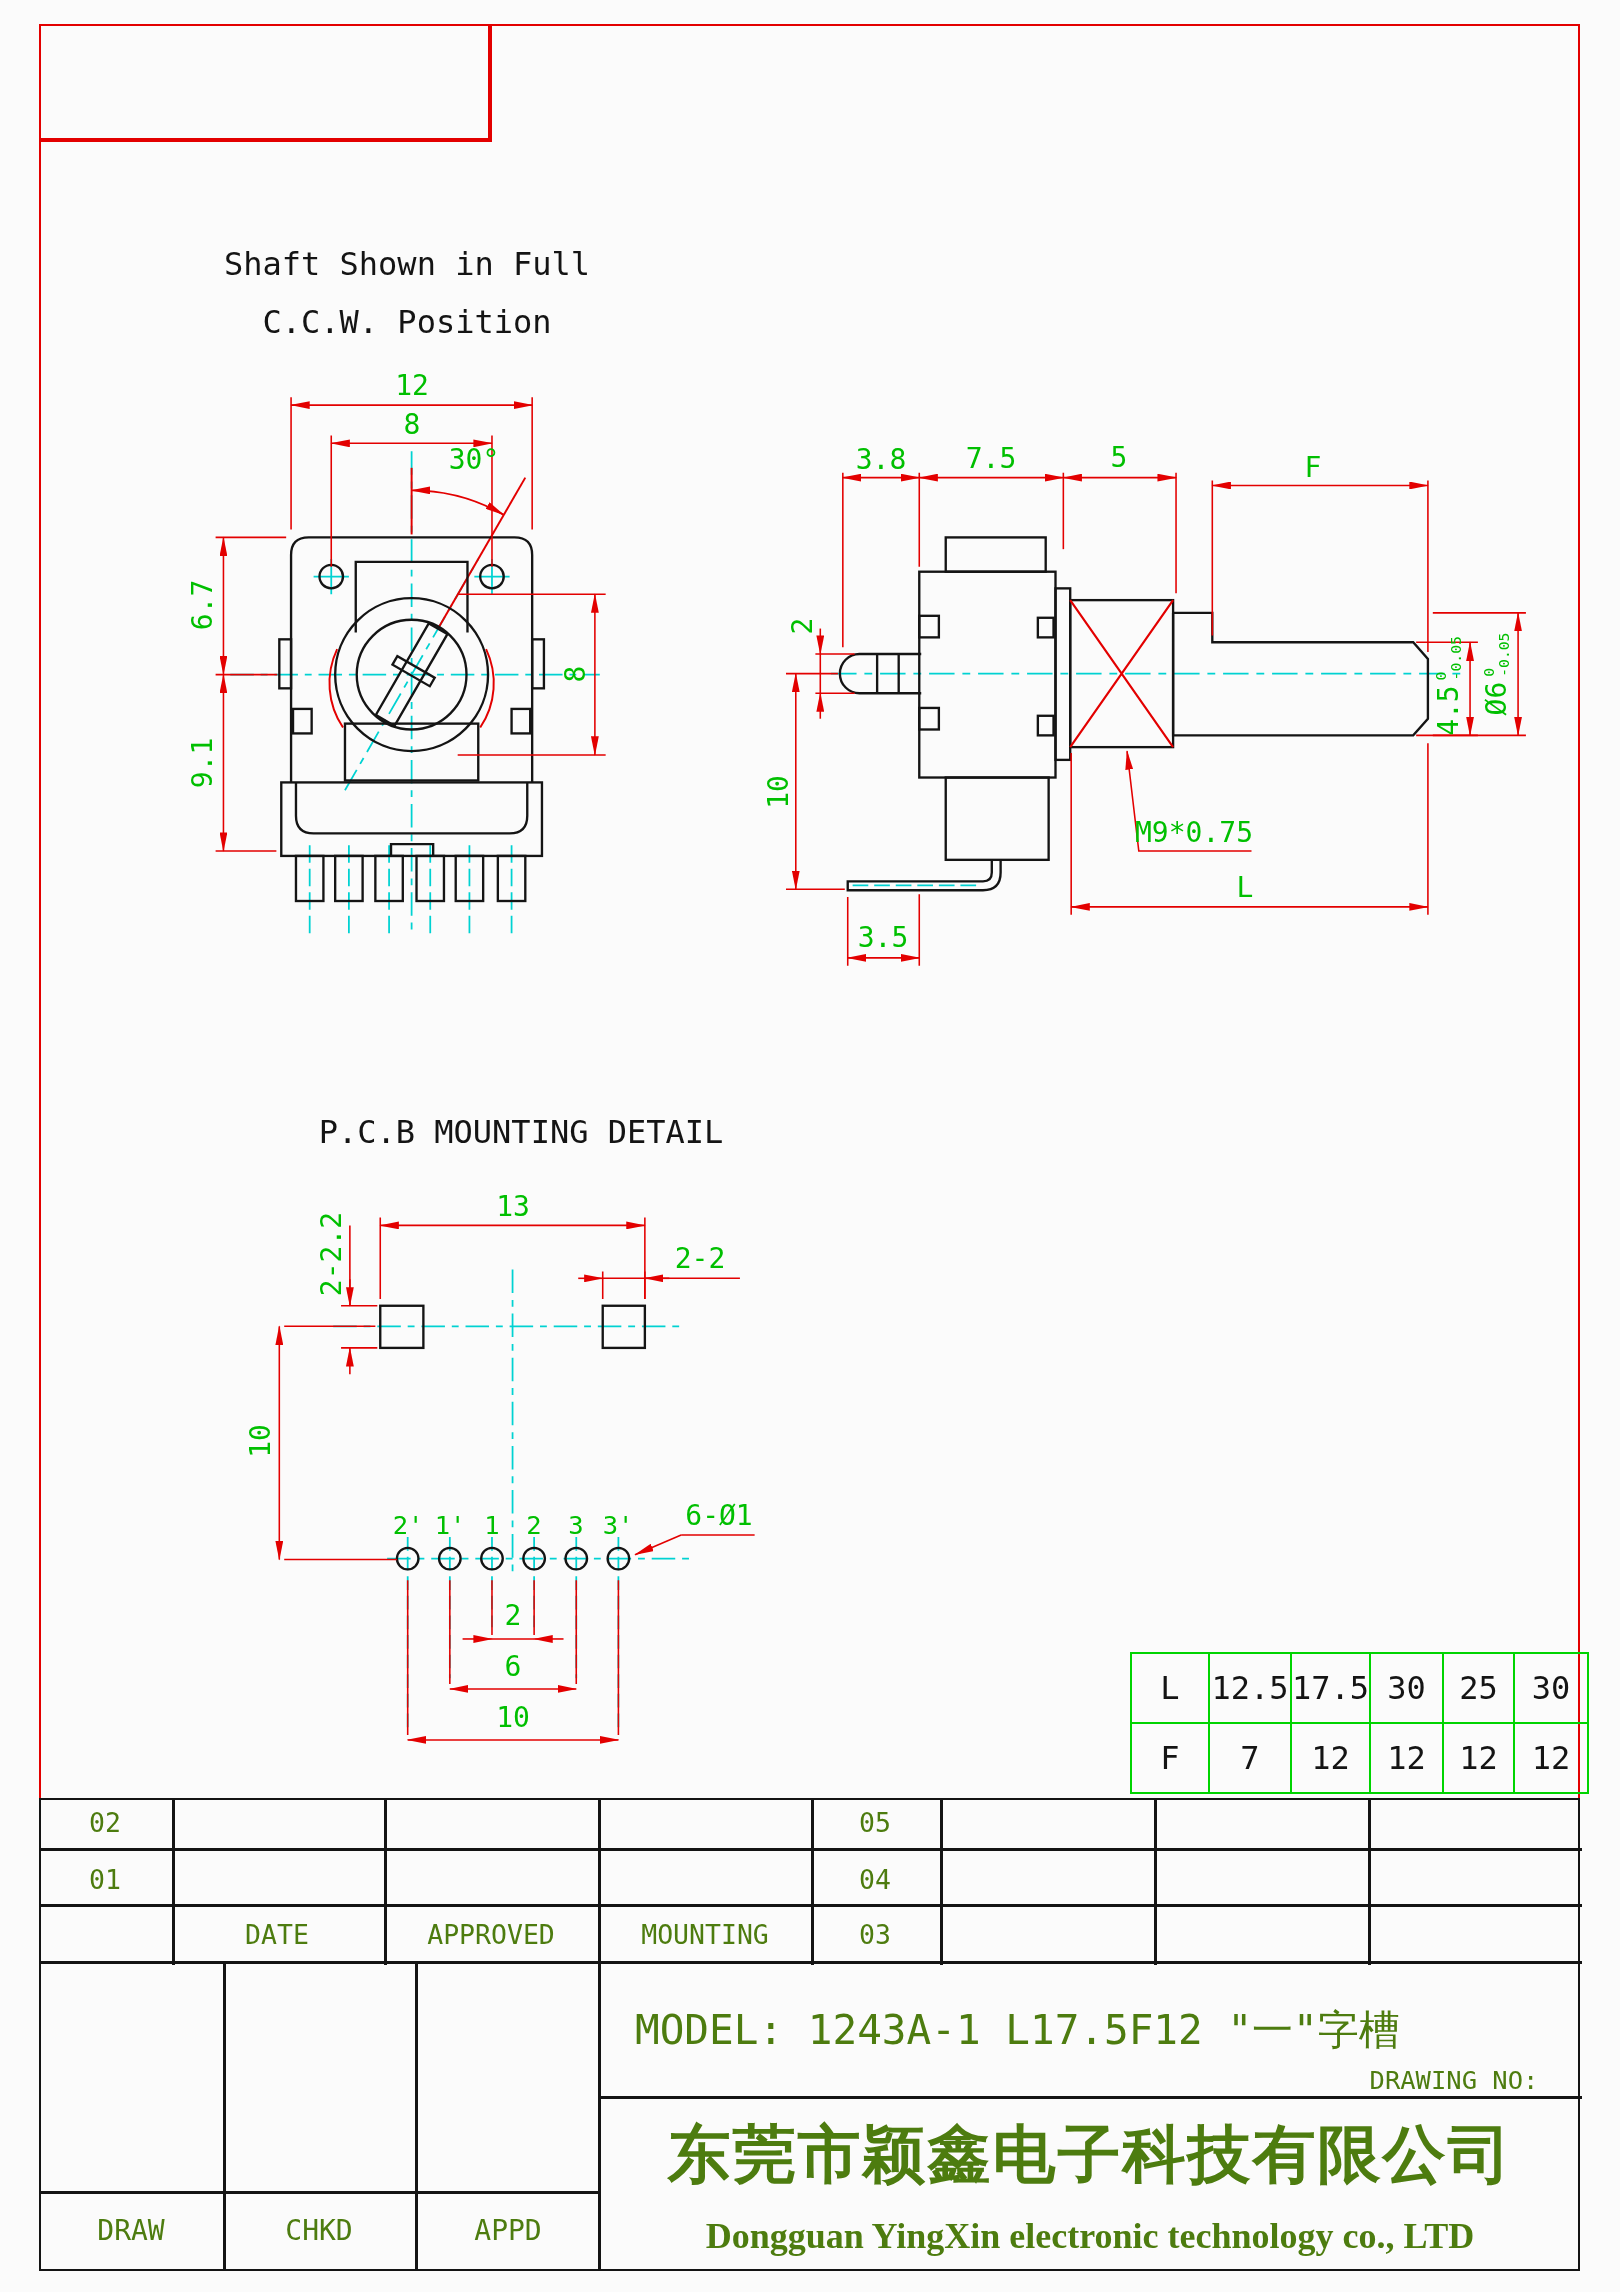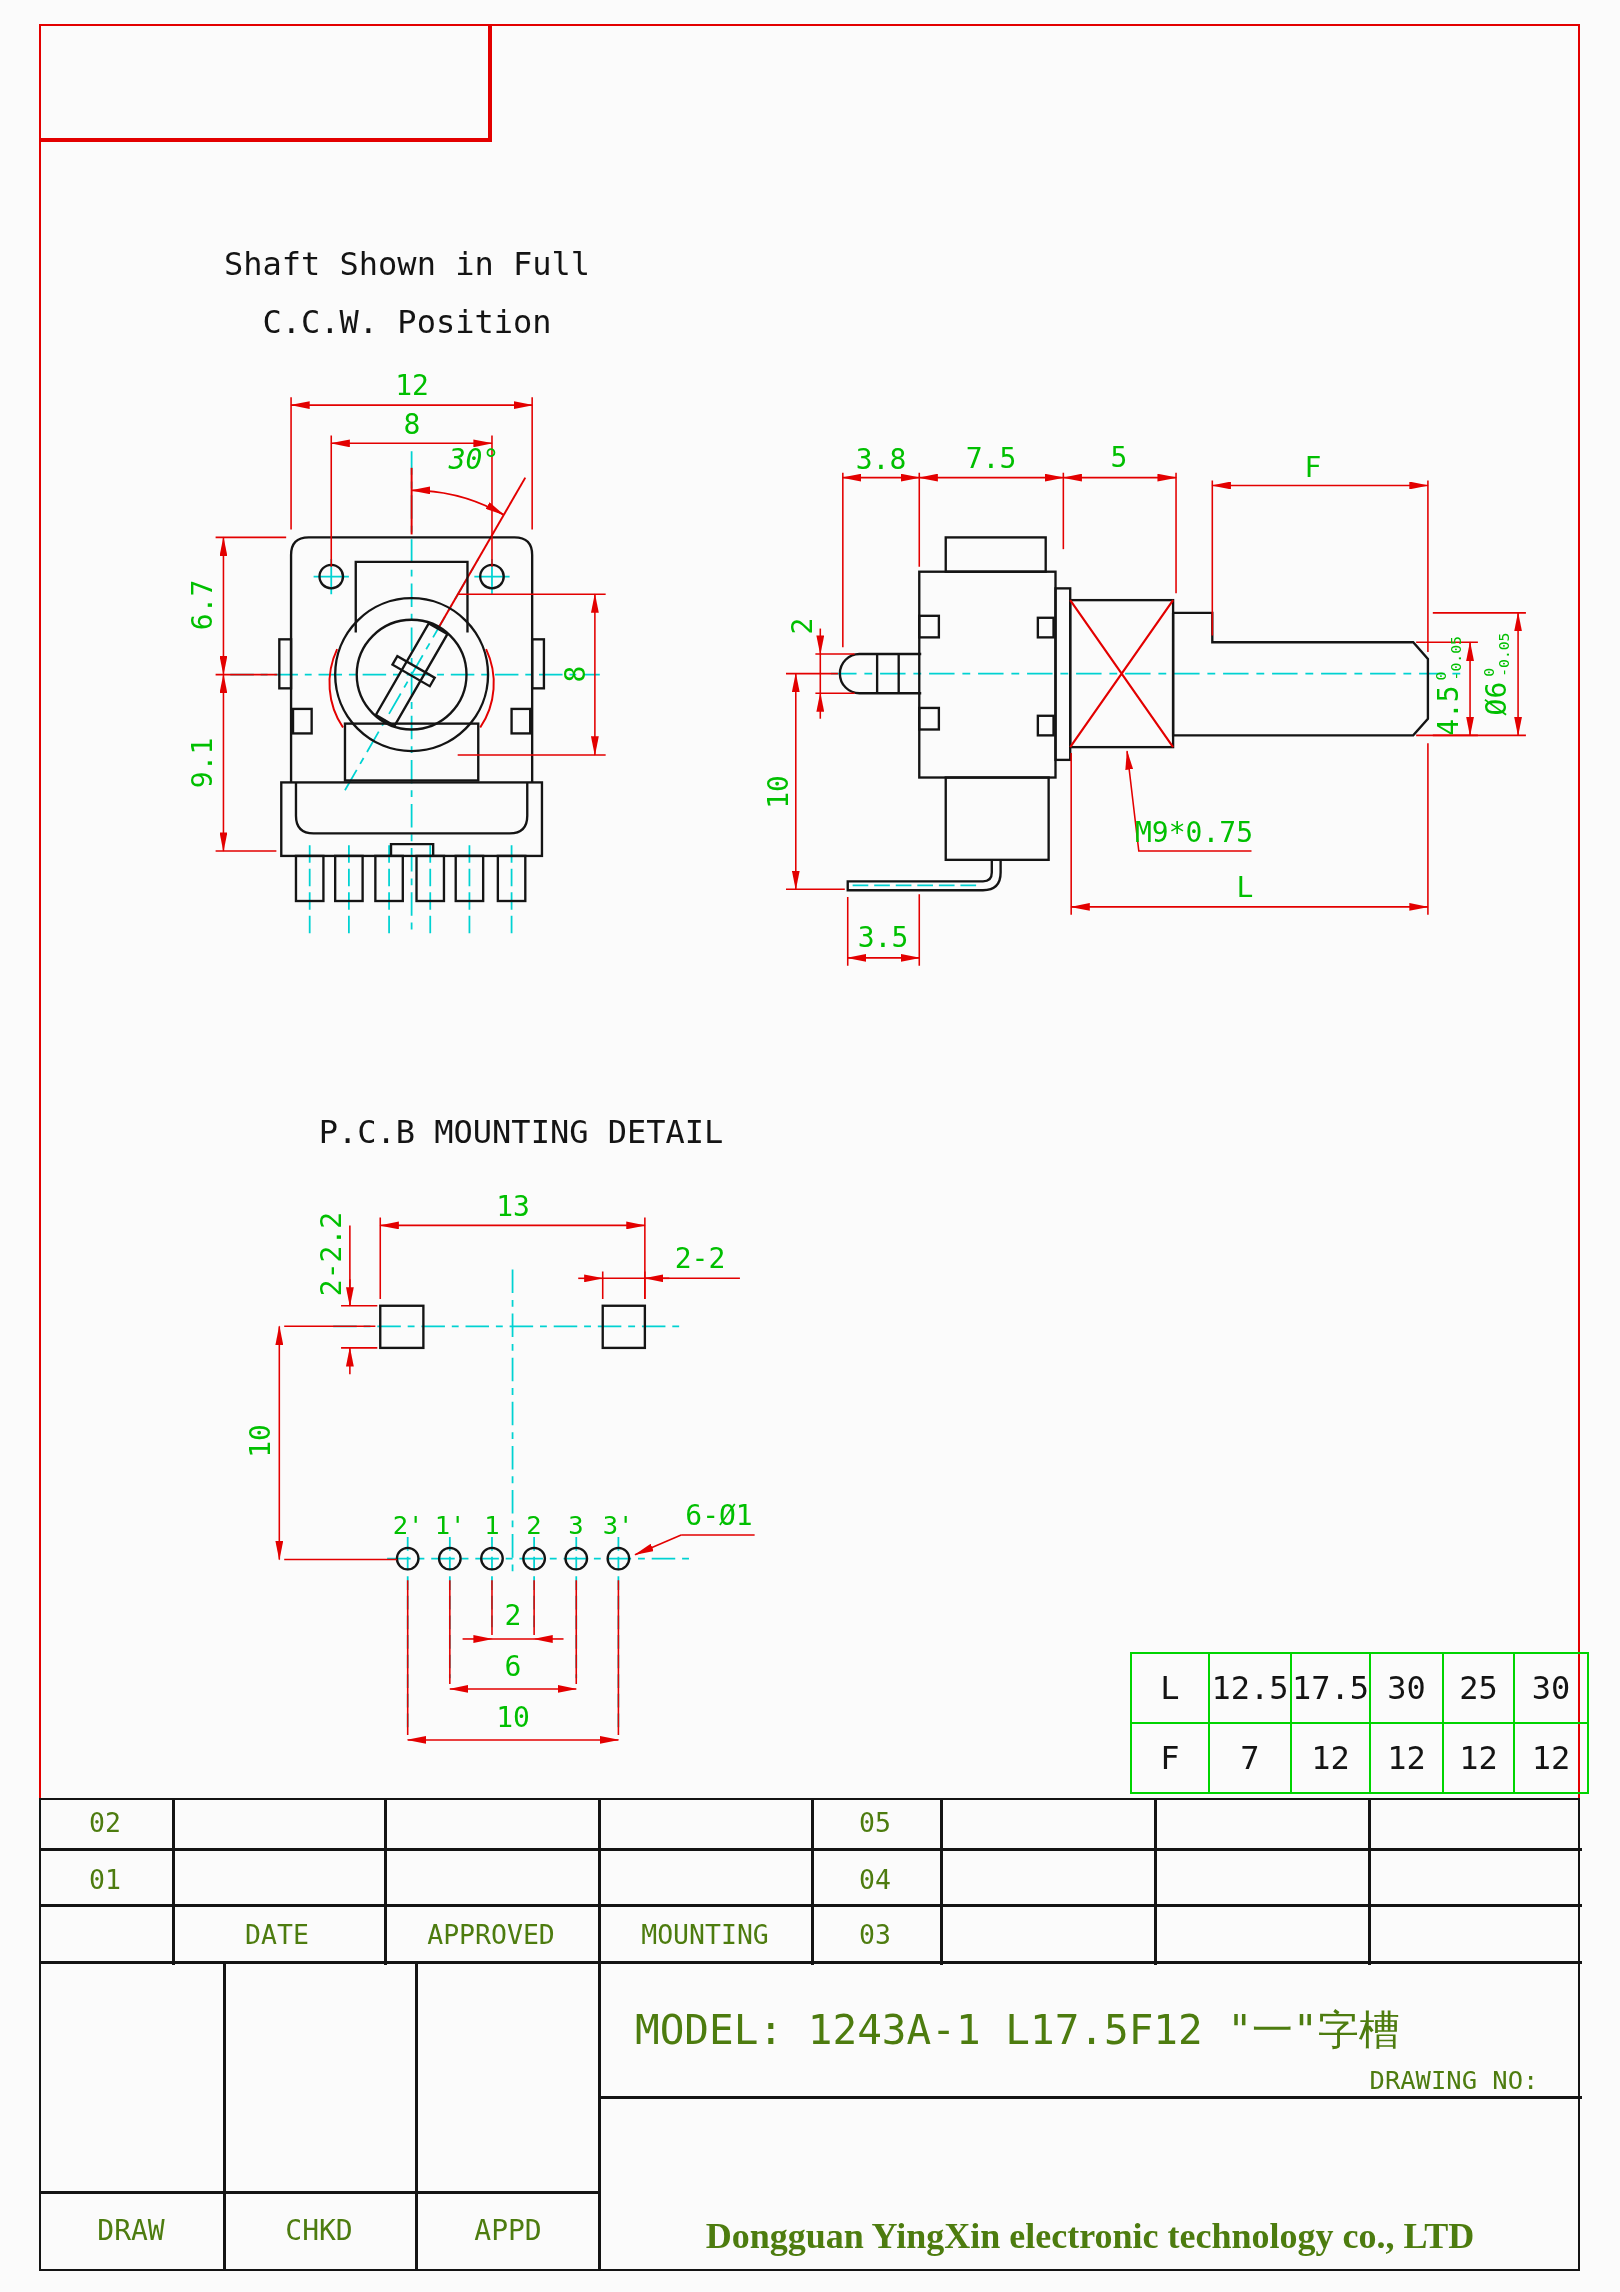--- a/index.html
+++ b/index.html
@@ -4,21 +4,21 @@
 <style>
   html,body{margin:0;padding:0;background:#e8e8e8;}
   .page{position:relative;width:1620px;height:2293px;background:#fbfbfb;overflow:hidden;
         font-family:"DejaVu Sans Mono", monospace;}
   .art{position:absolute;left:0;top:0;}
   .t{position:absolute;white-space:nowrap;transform:translate(-50%,-50%);line-height:1.05;}
   .la{transform:translate(0,-50%);}
   .rot{transform:translate(-50%,-50%) rotate(-90deg);}
   .dim{color:#00bf00;font-size:28px;}
   .cad{color:#141414;}
-  .it{font-style:italic;}
+  .it{}
   .tolg{display:inline-flex;align-items:center;gap:4.9px;}
   .tolc{display:inline-flex;flex-direction:column;font-size:14.7px;line-height:14.7px;font-style:normal;}
   .tolc i{font-style:normal;}
   .ln{position:absolute;background:#141414;}
   .redframe{position:absolute;left:39px;top:23.5px;width:1537px;height:2243px;border:2px solid #e30000;}
   .corner{position:absolute;left:39px;top:23.5px;width:449px;height:114px;
           border-right:4.9px solid #e30000;border-bottom:4.9px solid #e30000;}
   .tbouter{position:absolute;left:39px;top:1798px;width:1537px;height:469px;border:2.9px solid #141414;}
   table.lf{position:absolute;left:1130px;top:1652px;border-collapse:collapse;}
   table.lf td{border:2px solid #00d400;color:#141414;font-size:32px;text-align:center;
@@ -295,19 +295,20 @@
   <span class="t tbt" style="left:105px;top:1823px;font-size:26.5px">02</span>
   <span class="t tbt" style="left:105px;top:1880px;font-size:26.5px">01</span>
   <span class="t tbt" style="left:277px;top:1935px;font-size:26.5px">DATE</span>
   <span class="t tbt" style="left:491px;top:1935px;font-size:26.5px">APPROVED</span>
   <span class="t tbt" style="left:705px;top:1935px;font-size:26.5px">MOUNTING</span>
   <span class="t tbt" style="left:875px;top:1823px;font-size:26.5px">05</span>
   <span class="t tbt" style="left:875px;top:1880px;font-size:26.5px">04</span>
   <span class="t tbt" style="left:875px;top:1935px;font-size:26.5px">03</span>
   <span class="t tbt la" style="left:635px;top:2031px;font-size:41px">MODEL:  1243A-1 L17.5F12 "一"字槽</span>
   <span class="t tbt" style="left:1454px;top:2080px;font-size:25.5px">DRAWING NO:</span>
+  <span class="t tbt" style="left:1090px;top:2154px;font-size:63px;font-weight:bold;font-family:'DejaVu Serif',serif;letter-spacing:2px">东莞市颖鑫电子科技有限公司</span>
   <span class="t tbt" style="left:1090px;top:2237px;font-size:36px;font-weight:bold;font-family:'Liberation Serif',serif">Dongguan YingXin electronic technology co., LTD</span>
   <span class="t tbt" style="left:131px;top:2231px;font-size:28px">DRAW</span>
   <span class="t tbt" style="left:319px;top:2231px;font-size:28px">CHKD</span>
   <span class="t tbt" style="left:508px;top:2231px;font-size:28px">APPD</span>
 
 </div>
 
 
 </body></html>

